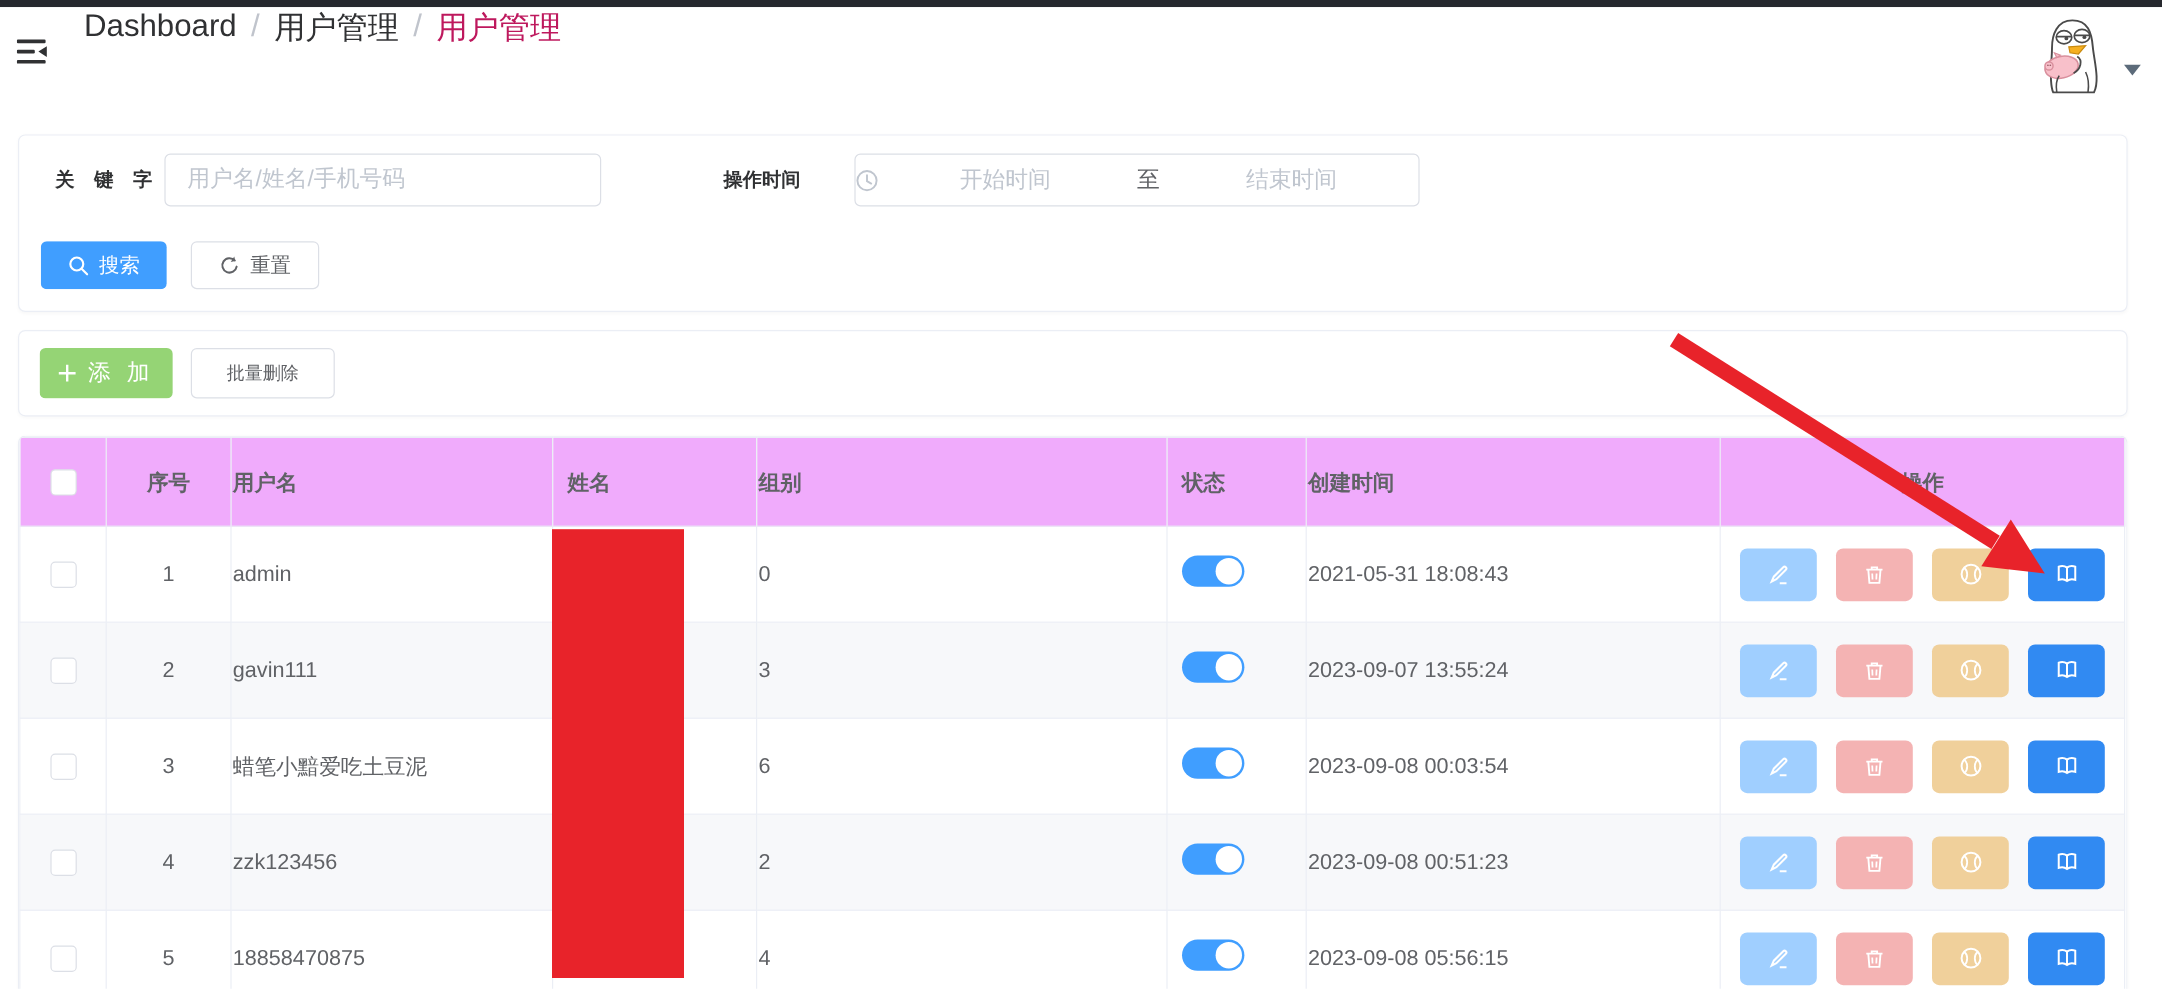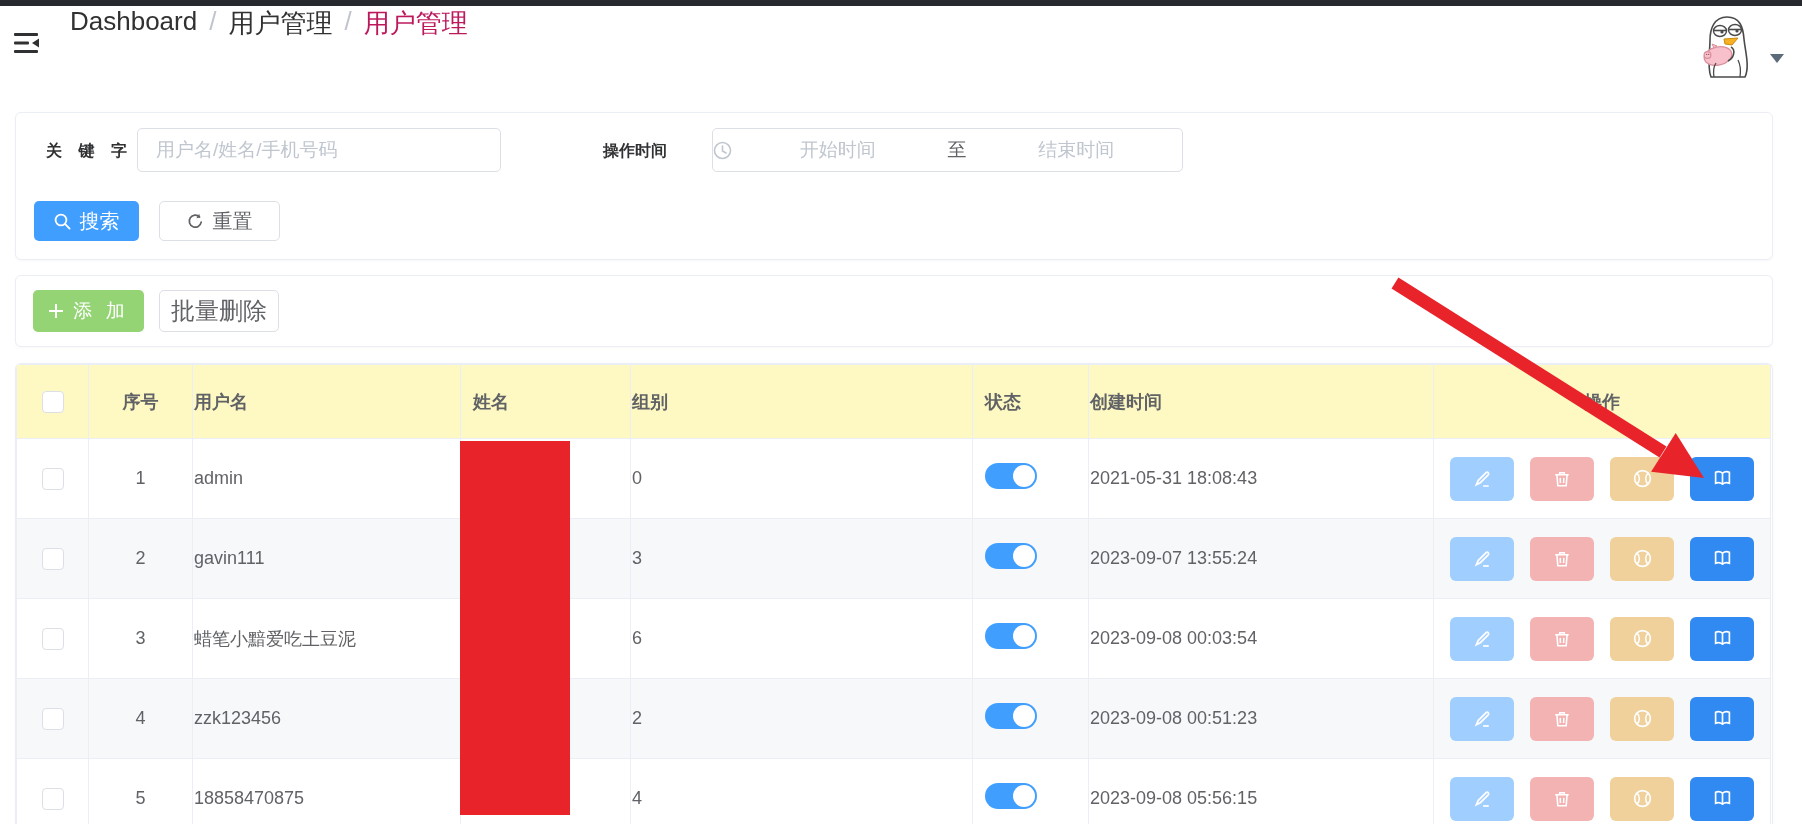--- a/index.html
+++ b/index.html
@@ -27,30 +27,30 @@
   .form-label{position:absolute;font-size:16px;font-weight:bold;color:#303133;line-height:46px;top:15px;}
   .lbl-keyword{left:30px;letter-spacing:6px;}
   .lbl-time{left:587px;}
   .text-input{position:absolute;left:121px;top:15px;width:364px;height:44px;border:1px solid #dcdfe6;border-radius:5px;
     font-size:19px;color:#4d7c0f;padding:0 18px;box-sizing:border-box;font-family:inherit;}
   .text-input::placeholder{color:#c0c6cf;}
   .date-range{position:absolute;left:696px;top:15px;width:471px;height:44px;border:1px solid #dcdfe6;border-radius:5px;
     box-sizing:border-box;display:flex;align-items:center;padding:0 0;cursor:text;background:#fff;}
   .date-ph{flex:1;text-align:center;font-size:19px;color:#c0c6cf;}
   .date-sep{font-size:19px;color:#606266;padding:0 4px;}
-  .btn{display:inline-flex;align-items:center;justify-content:center;gap:9px;border-radius:5px;font-size:20px;
+  .btn{display:inline-flex;align-items:center;justify-content:center;gap:9px;border-radius:5px;font-size:17px;
     cursor:pointer;border:1px solid transparent;box-sizing:border-box;font-family:inherit;background:#fff;}
   .btn-search{position:absolute;left:18px;top:88px;width:105px;height:40px;background:#409eff;color:#fff;}
-  .btn-reset{position:absolute;left:143px;top:88px;width:121px;height:40px;border-color:#dcdfe6;color:#606266;}
+  .btn-reset{position:absolute;left:143px;top:88px;width:107px;height:40px;border-color:#dcdfe6;color:#606266;}
   .btn-add{position:absolute;left:17px;top:14px;width:111px;height:42px;background:#95d475;color:#fff;font-size:19px;letter-spacing:4px;align-items:center;}
-  .btn-batch{position:absolute;left:143px;top:14px;width:120px;height:42px;border-color:#dcdfe6;color:#606266;font-size:24px;}
+  .btn-batch{position:absolute;left:143px;top:14px;width:120px;height:42px;border-color:#dcdfe6;color:#606266;font-size:15px;}
   
   table{border-collapse:collapse;table-layout:fixed;width:1754px;font-size:18px;}
   th,td{border:1px solid #ebeef5;padding:0;}
-  th{height:73px;font-weight:bold;color:#606266;text-align:left;background:#fef9c3;}
+  th{height:73px;font-weight:bold;color:#606266;text-align:left;background:#f0abfc;}
   td{height:79px;color:#606266;}
   tr.stripe td{background:#f7f8fa;}
   .c-center{text-align:center;}
   .pad{padding-left:1px;}
   .pad-sm{padding-left:12px;}
   .checkbox{display:inline-block;width:20px;height:20px;border:1px solid #dcdfe6;border-radius:4px;background:#fff;vertical-align:middle;cursor:pointer;}
   .toggle{display:inline-block;width:52px;height:26px;border-radius:13px;background:#409eff;position:relative;cursor:pointer;margin-left:12px;}
   .toggle .knob{position:absolute;right:2px;top:2px;width:22px;height:22px;border-radius:50%;background:#fff;}
   .actions{display:flex;justify-content:center;align-items:center;gap:16px;}
   .abtn{width:64px;height:44px;border:none;border-radius:6px;display:flex;align-items:center;justify-content:center;cursor:pointer;}

